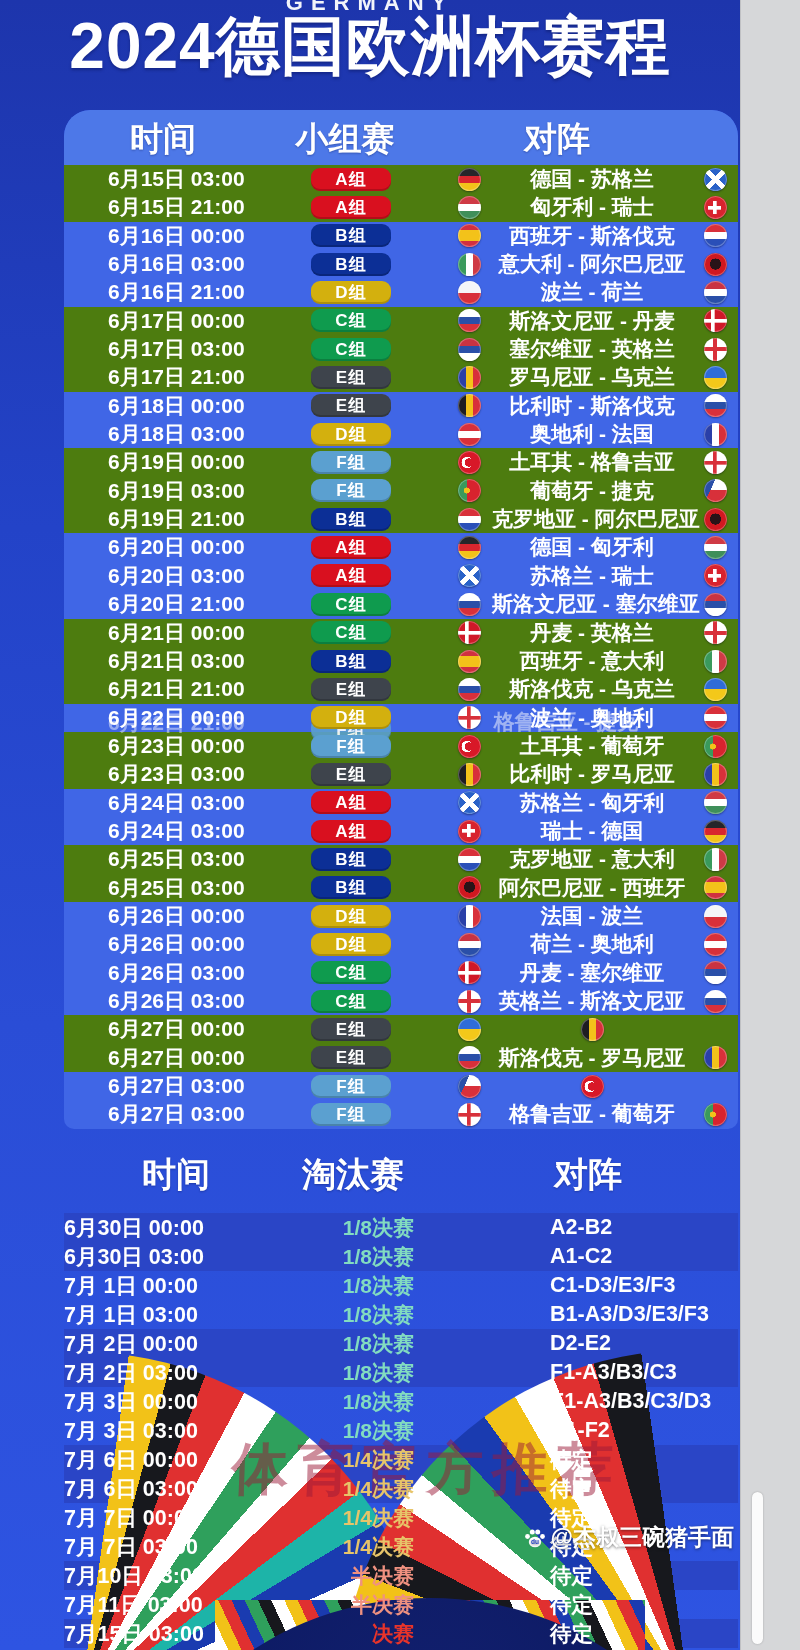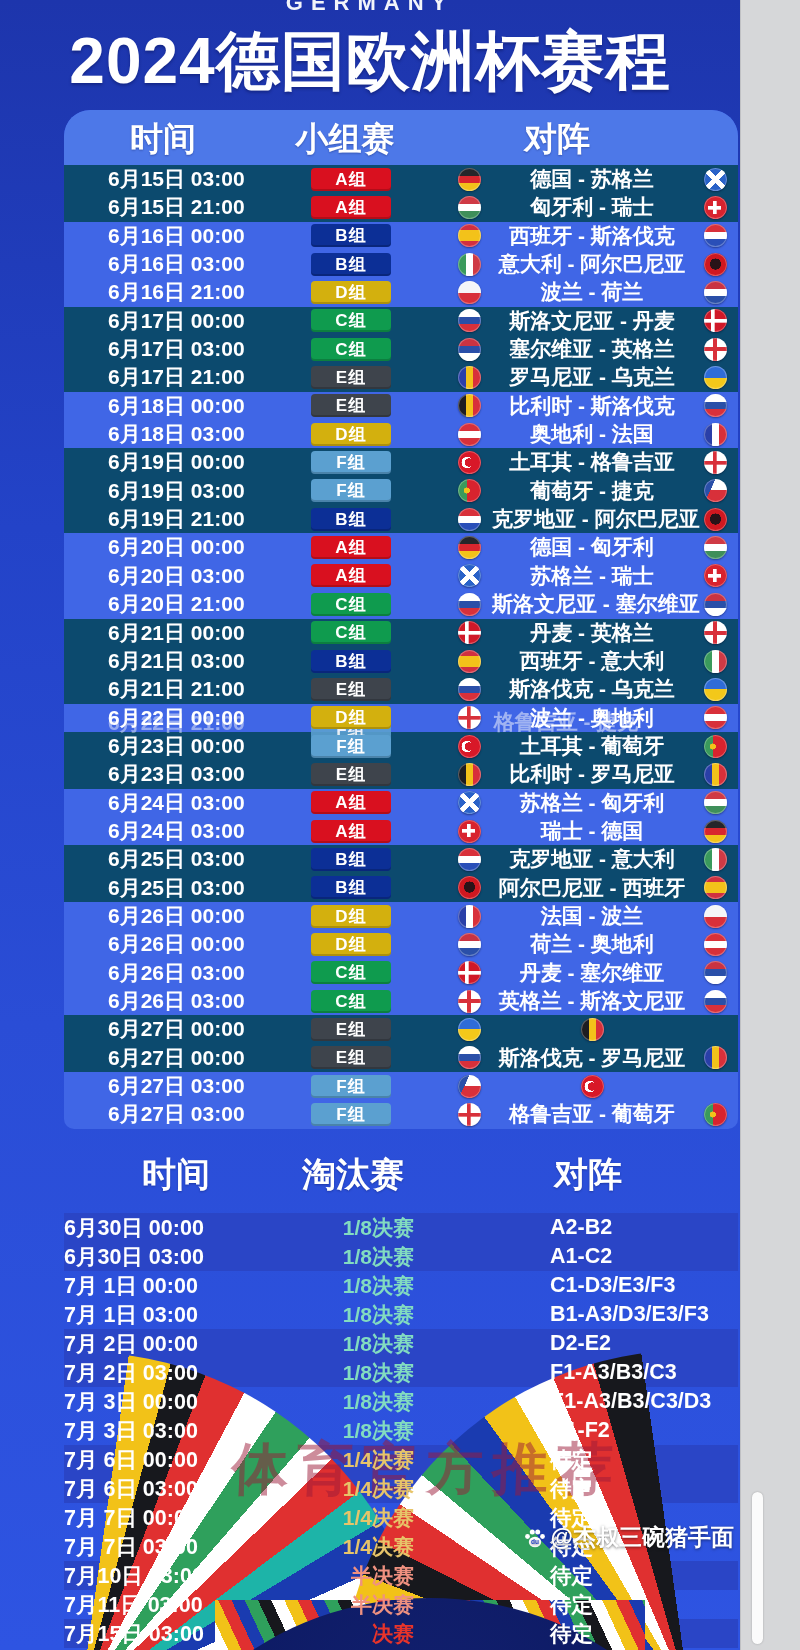--- a/index.html
+++ b/index.html
@@ -4,43 +4,43 @@
 <style>
   html,body{margin:0;padding:0;}
   body{font-family:"Liberation Sans","DejaVu Sans",sans-serif;}
   #canvas{position:relative;width:800px;height:1650px;overflow:hidden;
     background:linear-gradient(180deg,#1d35ac 0%,#2343c8 32%,#2a4dd6 62%,#2e54e2 100%);}
   #poster{position:absolute;left:0;top:0;width:740px;height:1650px;overflow:hidden;}
 
   
   .germany{position:absolute;top:-10px;left:0;width:740px;text-align:center;color:#f2f4fa;
     font-size:22px;font-weight:700;letter-spacing:8px;}
-  .title{position:absolute;top:18px;left:0;width:740px;text-align:center;color:#ffffff;
+  .title{position:absolute;top:3px;left:0;width:740px;text-align:center;color:#ffffff;
     font-size:64px;font-weight:900;letter-spacing:1px;text-shadow:0 2px 3px rgba(0,10,60,.35);white-space:nowrap;}
 
   
   #group-table{position:absolute;left:64px;top:110px;width:674px;height:1019px;
     border-radius:26px 26px 10px 10px;overflow:hidden;background:#4066e6;}
   #group-header{position:relative;height:55px;background:#4d78e8;border-radius:26px 26px 0 0;}
   .h-label{position:absolute;top:7px;color:#fff;font-size:33px;font-weight:900;text-align:center;
     text-shadow:0 1px 2px rgba(0,10,60,.3);}
   #gh-time{left:44px;width:110px;}
   #gh-stage{left:206px;width:150px;}
   #gh-match{left:418px;width:150px;}
 
   .grow{position:relative;height:28.35px;display:grid;
     grid-template-columns:236px 102px 44px 46px 200px 46px;align-items:center;}
-  .grow.dark{background:#0c4a6e;}
+  .grow.dark{background:#4d7c0f;}
   .grow.light{background:transparent;}
   .cell{position:relative;height:100%;}
   .time-cell{color:#fff;font-size:21px;font-weight:700;white-space:nowrap;}
   .time-main{position:relative;z-index:6;display:inline-block;padding-left:44px;line-height:28.35px;}
   .time-ghost{position:absolute;left:44px;top:5px;opacity:.45;z-index:5;line-height:28.35px;}
   .badge-cell{display:flex;align-items:center;justify-content:center;}
-  .badge{display:inline-block;width:80px;height:23px;border-radius:4px;color:#fff;font-size:17px;
+  .badge{display:inline-block;width:80px;height:23px;border-radius:9px;color:#fff;font-size:17px;
     font-weight:700;text-align:center;line-height:23px;letter-spacing:1px;
     box-shadow:inset 0 -2px 0 rgba(0,0,0,.18);position:relative;z-index:6;}
   .badge.ghostb{position:absolute;left:50%;margin-left:-40px;top:14px;z-index:5;opacity:.9;}
   .match-cell{color:#fff;font-size:21px;font-weight:700;text-align:center;white-space:nowrap;}
   .match-main{position:relative;z-index:6;line-height:28.35px;display:inline-block;width:100%;}
   .match-ghost{position:absolute;left:-26px;top:4px;width:100%;opacity:.5;z-index:5;line-height:28.35px;}
   .flag-cell{display:flex;align-items:center;justify-content:center;}
 
   
   .flag{width:23px;height:23px;border-radius:50%;position:relative;z-index:6;

